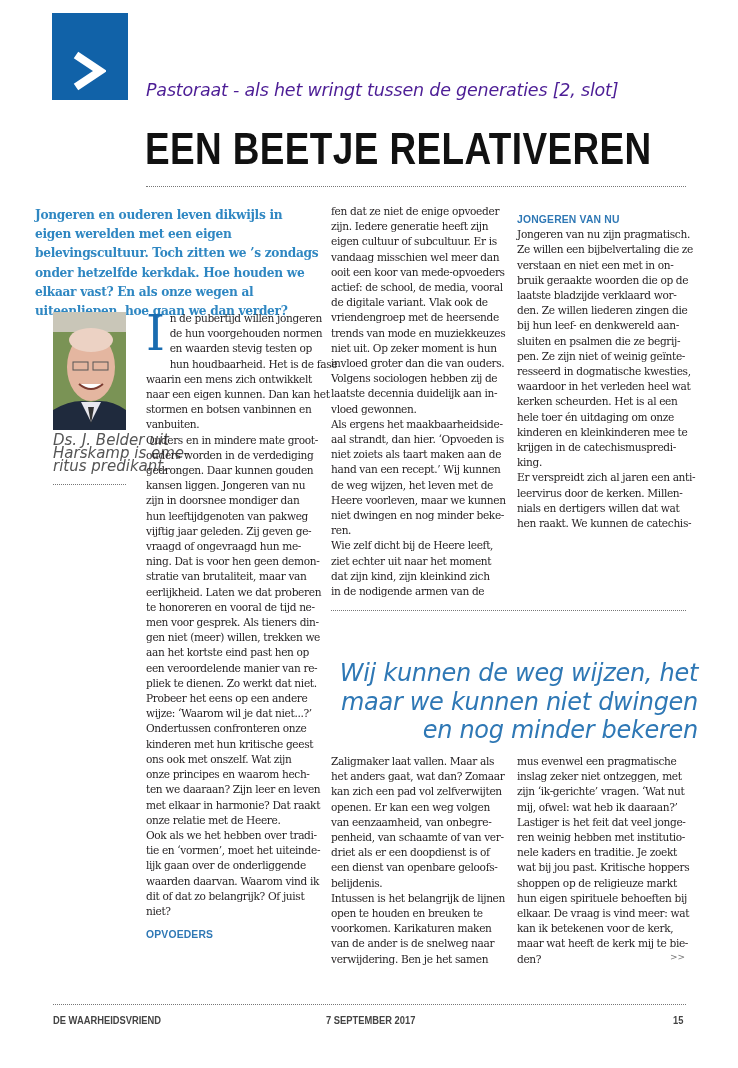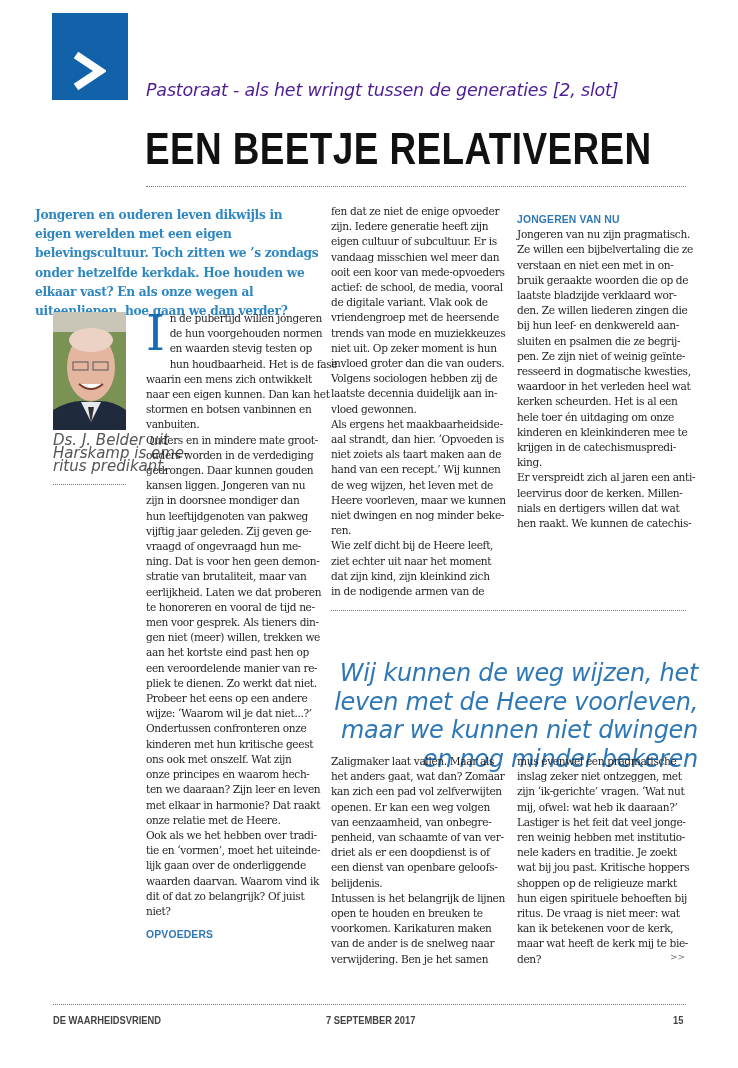--- a/index.html
+++ b/index.html
@@ -167,21 +167,20 @@
       <span class="line">Er verspreidt zich al jaren een anti-</span>
       <span class="line">leervirus door de kerken. Millen-</span>
       <span class="line">nials en dertigers willen dat wat</span>
       <span class="line">hen raakt. We kunnen de catechis-</span>
     </div>
 </div>
 
 <div class="rule" style="left:331px; top:610px; width:355px;"></div>
 <div class="pull">
   <span class="line">Wij kunnen de weg wijzen, het</span>
-  <span class="line">leven met de Heere voorleven,</span>
   <span class="line">maar we kunnen niet dwingen</span>
   <span class="line">en nog minder bekeren</span>
 </div>
 
 <div class="col" id="c2-bottom" style="left:331px; top:754px; width:175px;">
     <span class="line">Zaligmaker laat vallen. Maar als</span>
     <span class="line">het anders gaat, wat dan? Zomaar</span>
     <span class="line">kan zich een pad vol zelfverwijten</span>
     <span class="line">openen. Er kan een weg volgen</span>
     <span class="line">van eenzaamheid, van onbegre-</span>
@@ -200,21 +199,21 @@
     <span class="line">mus evenwel een pragmatische</span>
     <span class="line">inslag zeker niet ontzeggen, met</span>
     <span class="line">zijn ‘ik-gerichte’ vragen. ‘Wat nut</span>
     <span class="line">mij, ofwel: wat heb ik daaraan?’</span>
     <span class="line">Lastiger is het feit dat veel jonge-</span>
     <span class="line">ren weinig hebben met institutio-</span>
     <span class="line">nele kaders en traditie. Je zoekt</span>
     <span class="line">wat bij jou past. Kritische hoppers</span>
     <span class="line">shoppen op de religieuze markt</span>
     <span class="line">hun eigen spirituele behoeften bij</span>
-    <span class="line">ritus. De vraag is niet meer: wat</span>
+    <span class="line">elkaar. De vraag is vind meer: wat</span>
     <span class="line">kan ik betekenen voor de kerk,</span>
     <span class="line">maar wat heeft de kerk mij te bie-</span>
     <span class="line">den?</span>
   </div>
 <div class="cont">&gt;&gt;</div>
 
 <div class="rule" style="left:53px; top:1004px; width:633px;"></div>
 <div class="footer" style="left:53px;">DE WAARHEIDSVRIEND</div>
 <div class="footer" style="left:326px;">7 SEPTEMBER 2017</div>
 <div class="footer" style="left:673px;">15</div>

